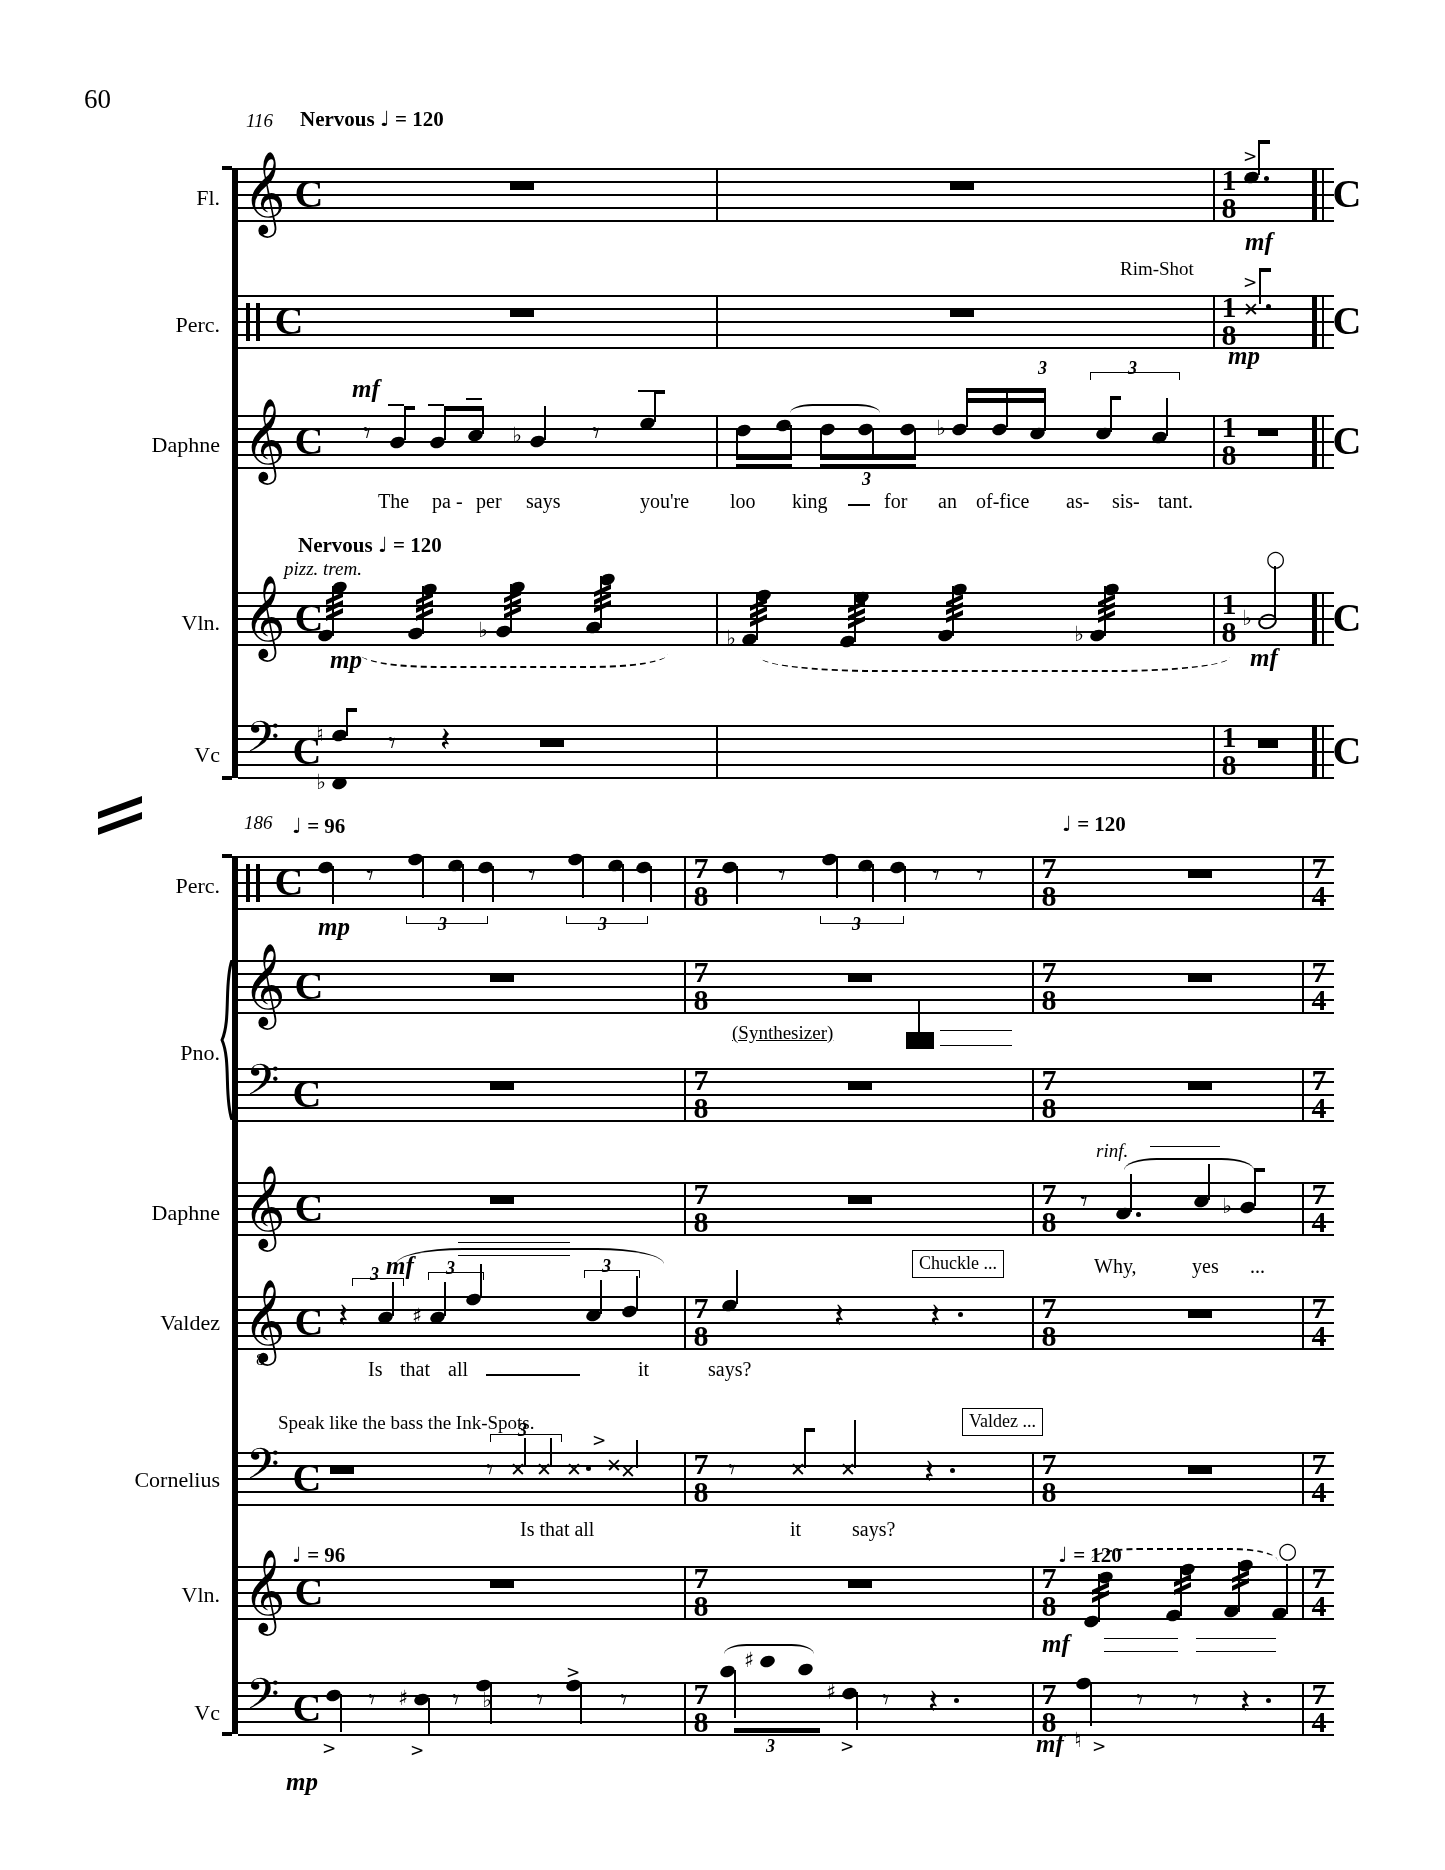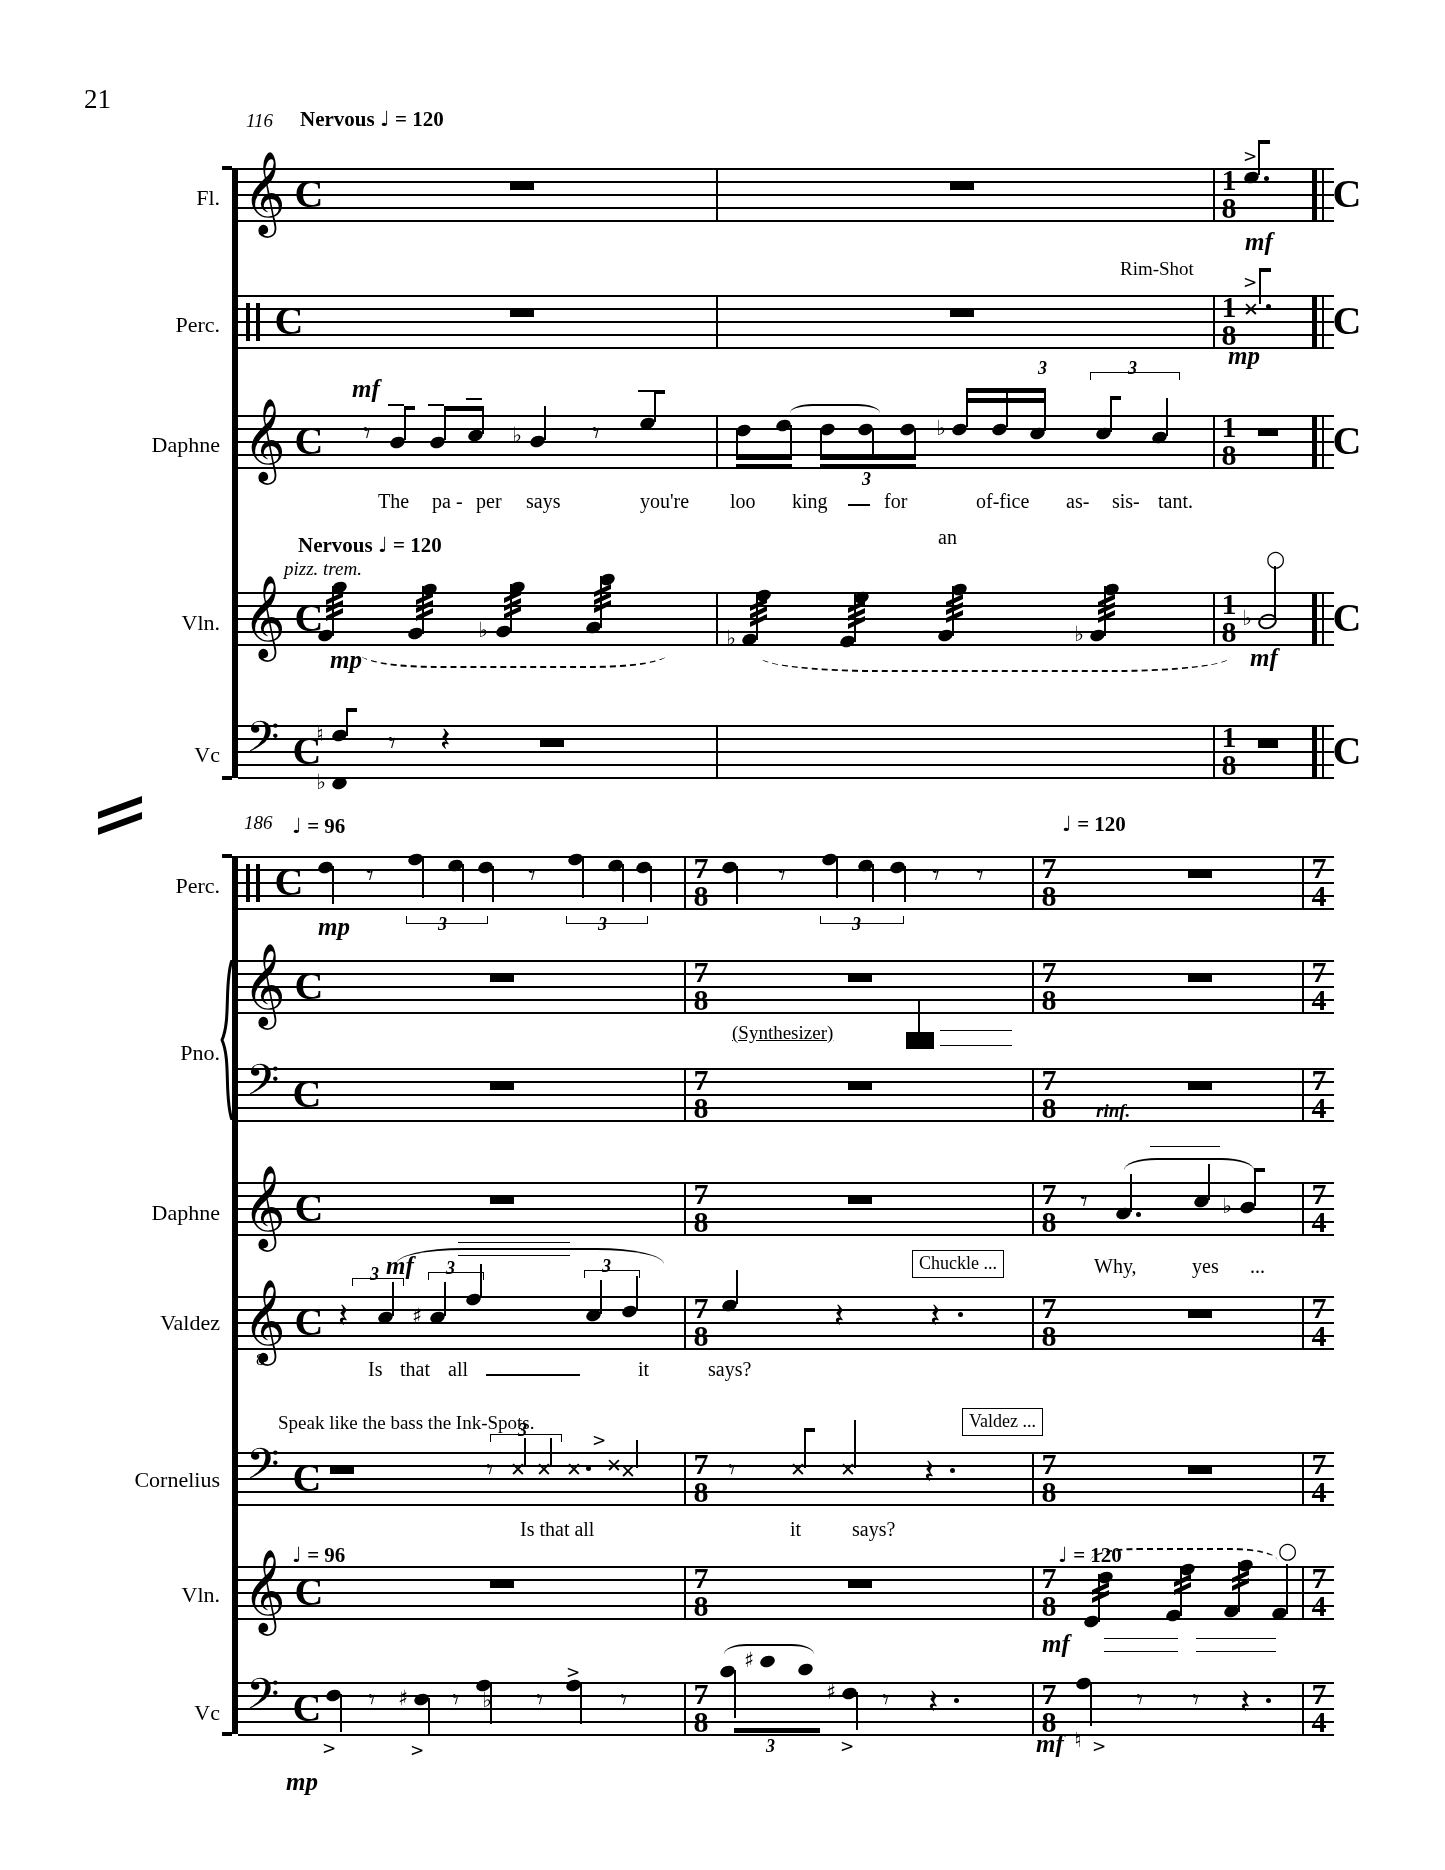--- a/index.html
+++ b/index.html
@@ -186,21 +186,21 @@
     transform: skewY(-20deg);
   }
   .trem { position: absolute; }
   .trem i { position: absolute; width: 17px; height: 4.5px; background:#000; transform: skewY(-25deg); }
 </style>
 </head>
 <body>
 
 <div id="page">
 
-  <div class="page-num">21</div>
+  <div class="page-num">60</div>
 
   <div class="abs" style="left:0;top:0;width:1445px;height:690px;">
 
     <div class="measnum" style="left:246px;top:110px;">116</div>
 
     <div class="tempo" style="left:300px;top:107px;">
       <span>Nervous</span>
       <span style="font-family:'DejaVu Sans',sans-serif;">♩</span>
       <span>= 120</span>
     </div>
@@ -350,21 +350,21 @@
 
     <div class="lyric" style="left:378px;top:490px;text-align:center;">The</div>
     <div class="lyric" style="left:432px;top:490px;">pa -</div>
     <div class="lyric" style="left:476px;top:490px;">per</div>
     <div class="lyric" style="left:526px;top:490px;">says</div>
     <div class="lyric" style="left:640px;top:490px;">you're</div>
     <div class="lyric" style="left:730px;top:490px;">loo</div>
     <div class="lyric" style="left:792px;top:490px;">king</div>
     <div class="lyric-line" style="left:848px;top:504px;width:22px;"></div>
     <div class="lyric" style="left:884px;top:490px;">for</div>
-    <div class="lyric" style="left:938px;top:490px;margin-top:36px;">an</div>
+    <div class="lyric" style="left:938px;top:490px;">an</div>
     <div class="lyric" style="left:976px;top:490px;">of-fice</div>
     <div class="lyric" style="left:1066px;top:490px;">as-</div>
     <div class="lyric" style="left:1112px;top:490px;">sis-</div>
     <div class="lyric" style="left:1158px;top:490px;">tant.</div>
 
     <div class="tempo" style="left:298px;top:533px;">
       <span>Nervous</span>
       <span style="font-family:'DejaVu Sans',sans-serif;">♩</span>
       <span>= 120</span>
     </div>
@@ -668,21 +668,21 @@
     <div class="timesig" style="left:688px;top:1180px;width:26px;font-size:30px;">
       <div>7</div>
       <div>8</div>
     </div>
     <div class="rest-whole" style="left:848px;top:1195px;width:24px;height:9px;"></div>
     <div class="barline" style="left:1032px;top:1182px;height:53px;"></div>
     <div class="timesig" style="left:1036px;top:1180px;width:26px;font-size:30px;">
       <div>7</div>
       <div>8</div>
     </div>
-    <div class="tech ital" style="left:1096px;top:1100px;font-weight:bold;">rinf.</div>
+    <div class="tech ital" style="left:1096px;top:1140px;font-weight:normal;">rinf.</div>
     <div class="hair cresc" style="left:1150px;top:1146px;width:70px;height:12px;"></div>
     <div class="glyph" style="left:1080px;top:1186px;font-size:30px;">𝄾</div>
     <div class="notehead" style="left:1116px;top:1208px;"></div>
     <div class="dot-aug" style="left:1136px;top:1212px;"></div>
     <div class="stem" style="left:1130px;top:1174px;height:38px;"></div>
     <div class="notehead" style="left:1194px;top:1196px;"></div>
     <div class="stem" style="left:1208px;top:1164px;height:36px;"></div>
     <div class="acc" style="left:1222px;top:1196px;">♭</div>
     <div class="notehead" style="left:1240px;top:1202px;"></div>
     <div class="stem" style="left:1254px;top:1168px;height:38px;"></div>

